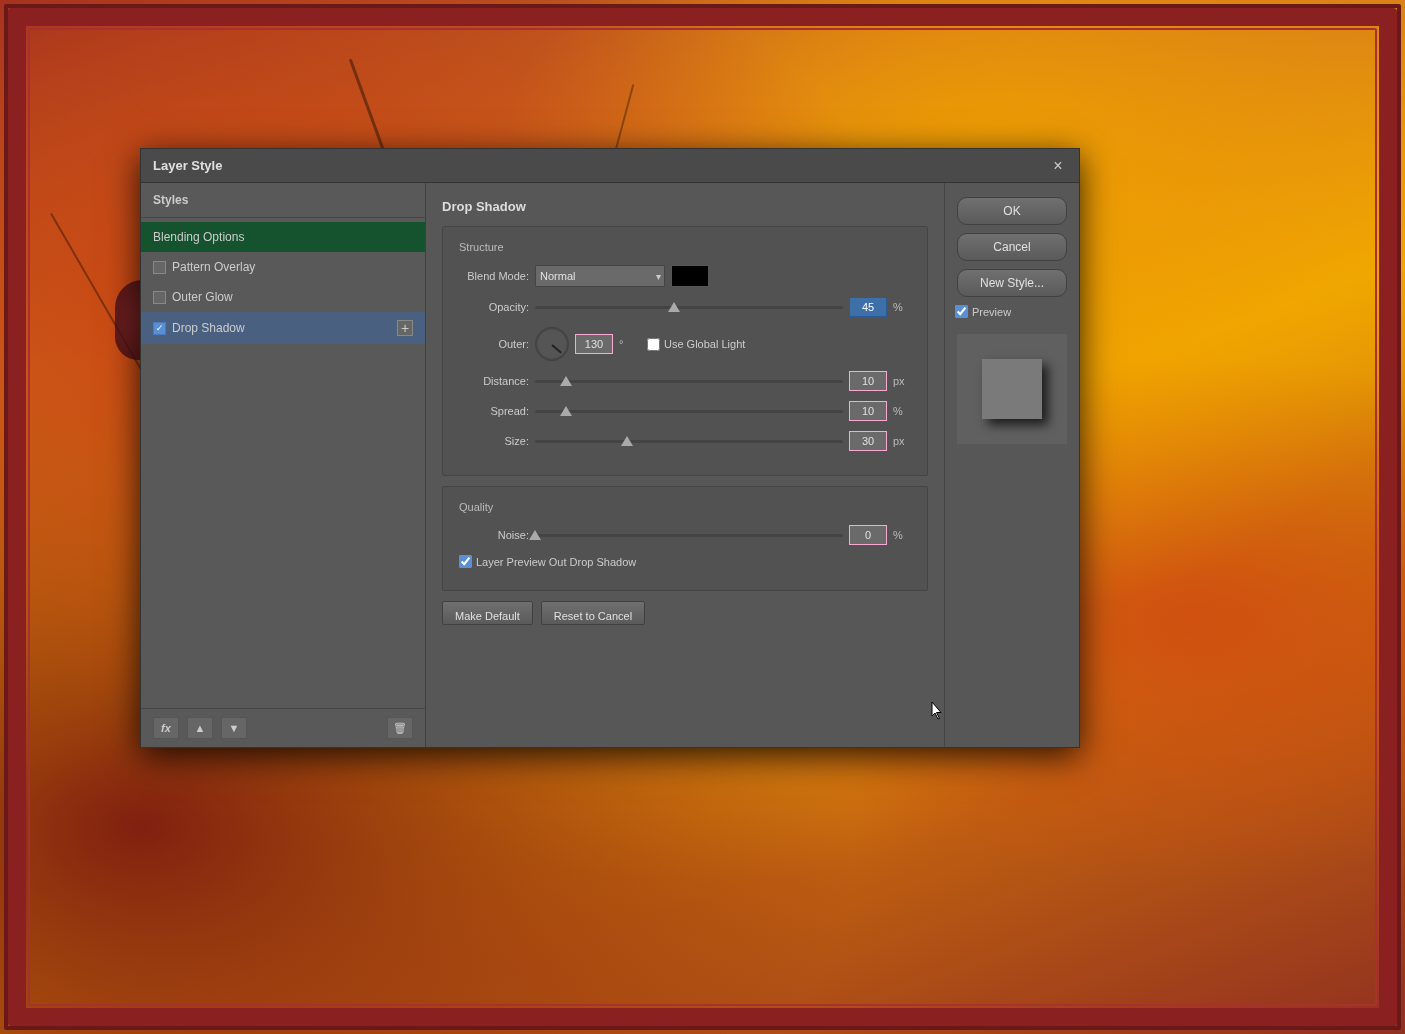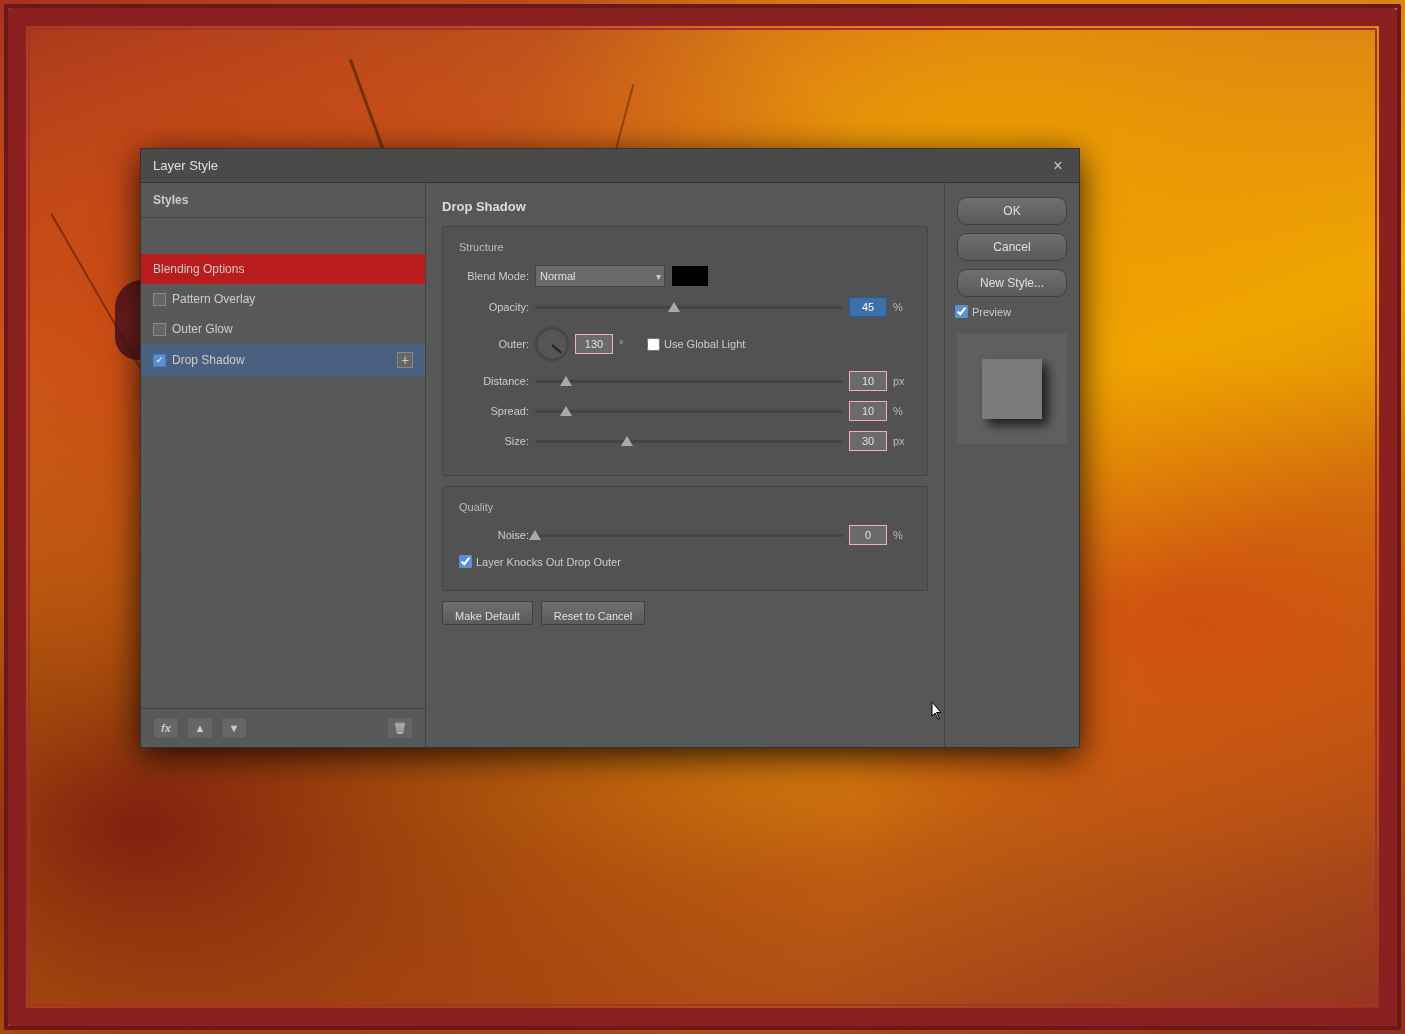--- a/index.html
+++ b/index.html
@@ -67,21 +67,21 @@
       display: flex;
       align-items: center;
       justify-content: space-between;
       border-bottom: 1px solid #333;
       height: 34px;
       flex-shrink: 0;
     }
     .title-text {
       color: #e0e0e0;
       font-size: 13px;
-      font-weight: normal;
+      font-weight: bold;
     }
     .close-btn {
       width: 18px;
       height: 18px;
       background: none;
       border: none;
       color: #ccc;
       cursor: pointer;
       font-size: 16px;
       line-height: 1;
@@ -115,22 +115,21 @@
     .style-item {
       padding: 8px 12px;
       color: #ccc;
       font-size: 12px;
       cursor: pointer;
       display: flex;
       align-items: center;
       gap: 6px;
     }
     .style-item.active {
-      background: #b91c1c;
-      margin-top: 32px;
+      background: #14532d;
     }
     .style-item.selected-active {
       background: #4a6080;
     }
     .style-item .checkbox {
       width: 13px;
       height: 13px;
       border: 1px solid #888;
       background: #666;
       flex-shrink: 0;
@@ -618,21 +617,21 @@
               <div class="slider-thumb slider-thumb-noise"></div>
             </div>
           </div>
           <input class="number-input number-input-gray" type="text" value="0" style="">
           <span class="unit-label">%</span>
         </div>
 
         <div class="knocks-row">
           <label class="checkbox-wrap">
             <input type="checkbox" checked="" style="">
-            <span class="checkbox-label">Layer Knocks Out Drop Outer</span>
+            <span class="checkbox-label">Layer Preview Out Drop Shadow</span>
           </label>
         </div>
       </div>
 
       <div class="btn-row">
         <button class="btn-default">Make Default</button>
         <button class="btn-default">Reset to Cancel</button>
       </div>
     </div>
 

